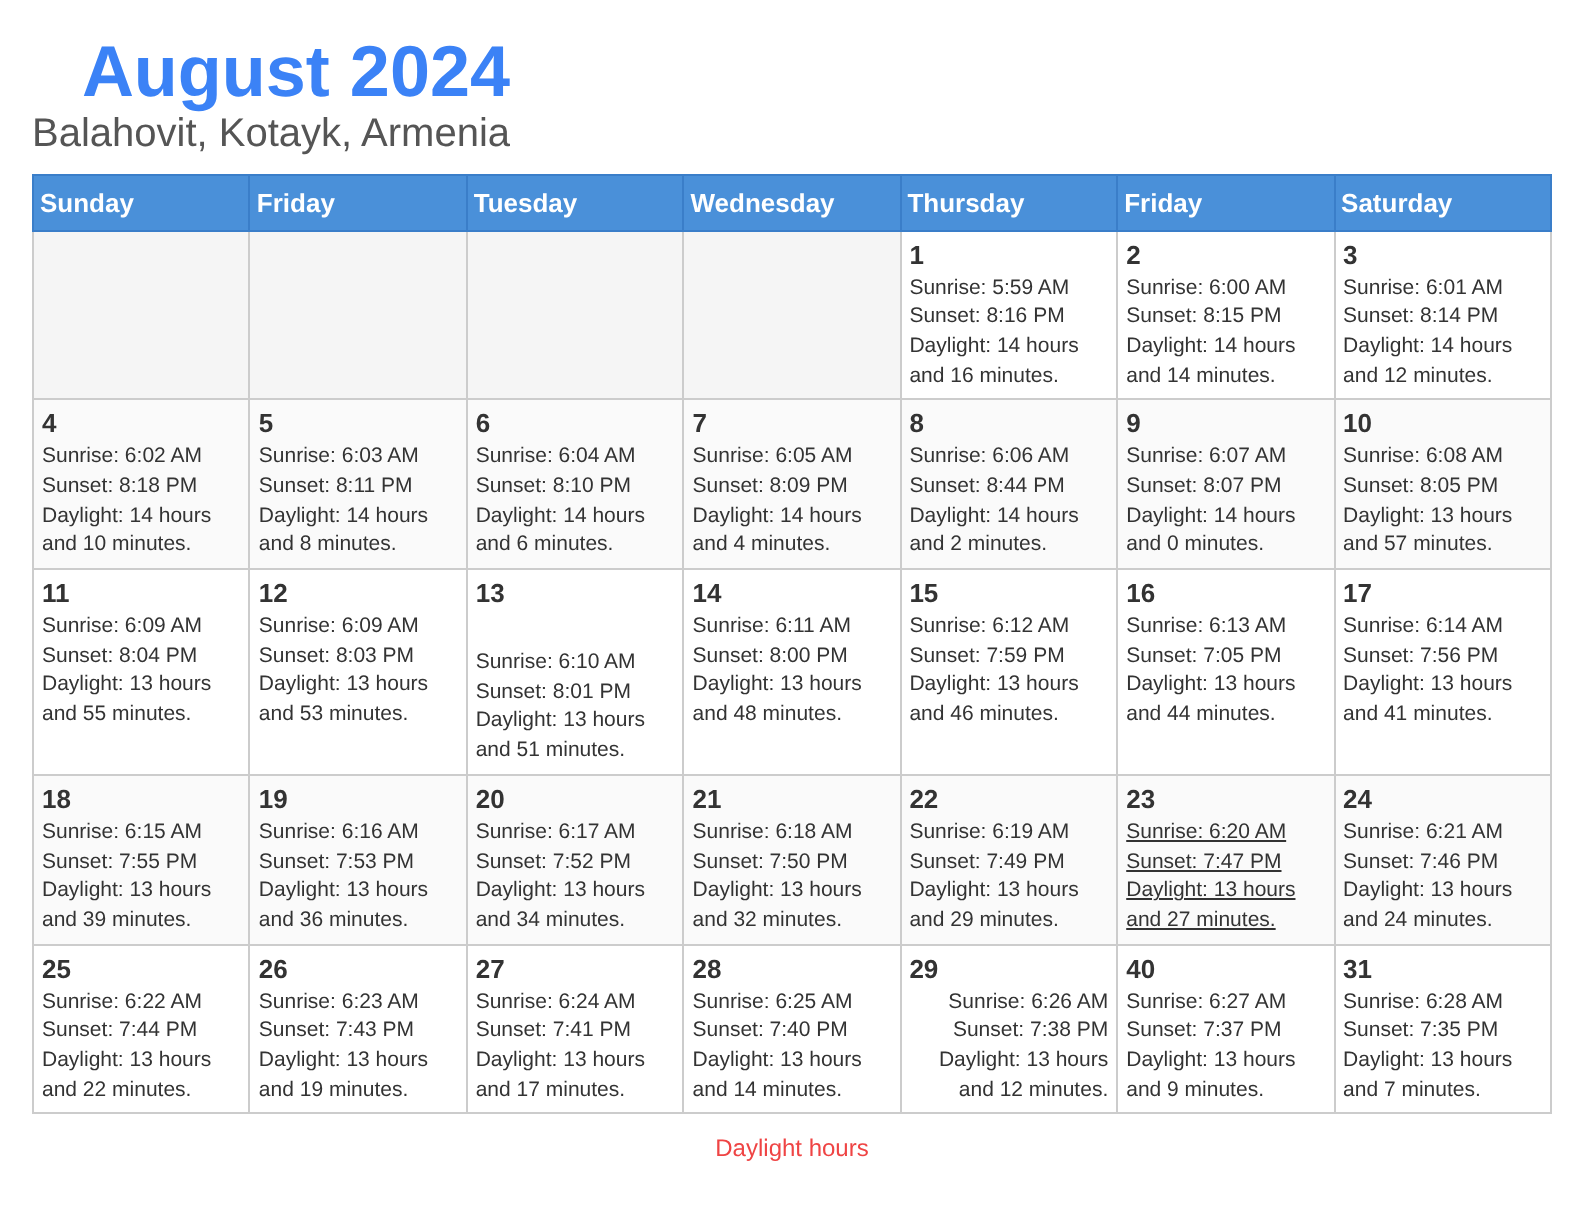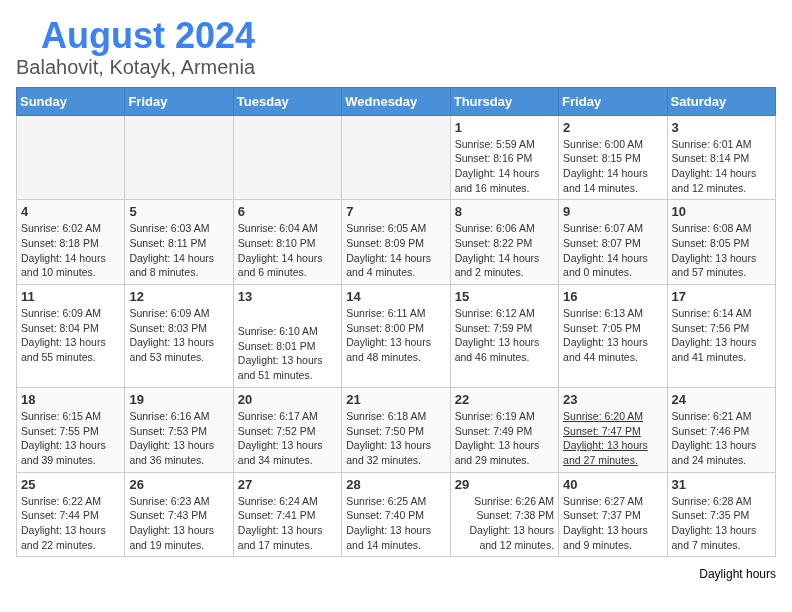--- a/index.html
+++ b/index.html
@@ -83,22 +83,22 @@
       margin-bottom: 2px;
     }
     .day-info {
       color: #333;
       font-size: 10.5px;
       line-height: 1.4;
     }
     .footer {
       margin-top: 10px;
       font-size: 12px;
-      color: #000000;
-      text-align: right;
+      color: #ef4444;
+      text-align: center;
     }
   </style>
 </head>
 <body>
 
 <div class="header">
   <div class="title-block">
     <div class="main-title">August 2024</div>
     <div class="subtitle">Balahovit, Kotayk, Armenia</div>
   </div>
@@ -169,21 +169,21 @@
         <td>
           <span class="day-num">7</span>
           <div class="day-info" style="white-space: pre-line;">Sunrise: 6:05 AM
 Sunset: 8:09 PM
 Daylight: 14 hours
 and 4 minutes.</div>
         </td>
         <td>
           <span class="day-num">8</span>
           <div class="day-info" style="white-space: pre-line;">Sunrise: 6:06 AM
-Sunset: 8:22 PM
+Sunset: 8:44 PM
 Daylight: 14 hours
 and 2 minutes.</div>
         </td>
         <td>
           <span class="day-num">9</span>
           <div class="day-info" style="white-space: pre-line;">Sunrise: 6:07 AM
 Sunset: 8:07 PM
 Daylight: 14 hours
 and 0 minutes.</div>
         </td>

